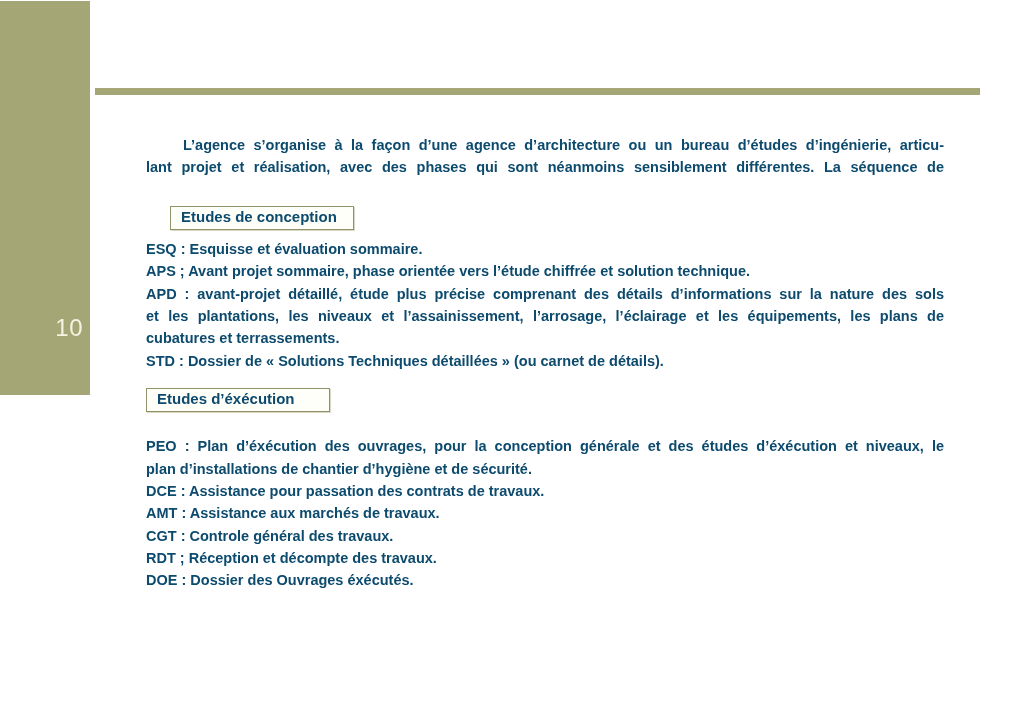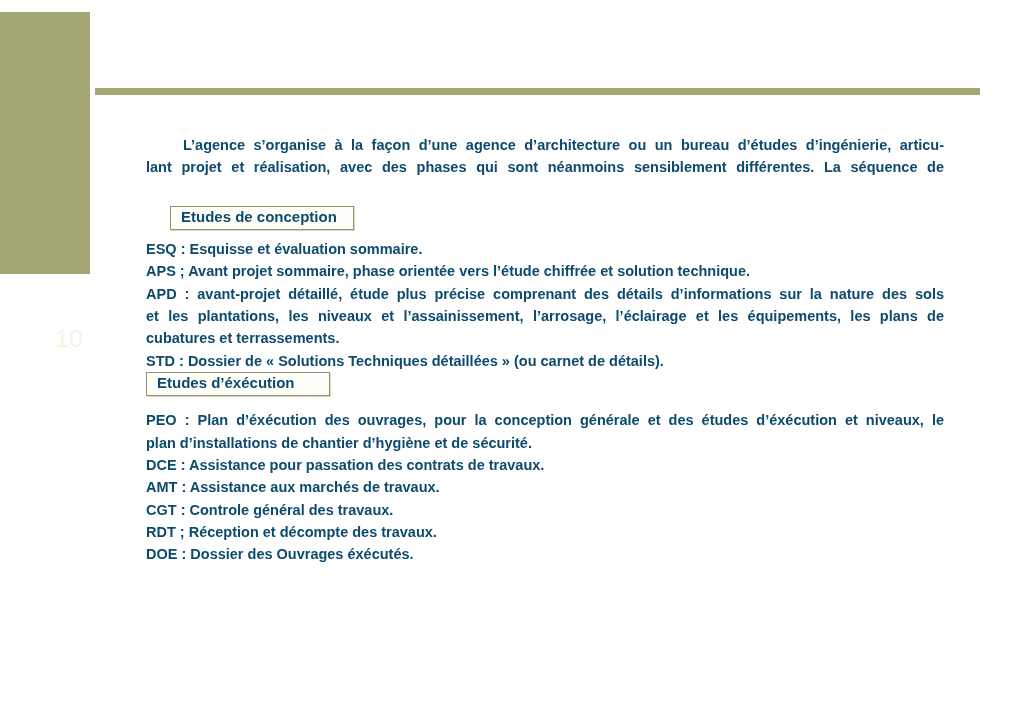--- a/index.html
+++ b/index.html
@@ -12,23 +12,23 @@
     width: 1024px;
     height: 724px;
     background: #ffffff;
     overflow: hidden;
     font-family: "Liberation Sans", sans-serif;
     color: #222222;
   }
   .sidebar {
     position: absolute;
     left: 0;
-    top: 12px;
+    top: 1px;
     width: 90px;
-    height: 262px;
+    height: 394px;
     background: #a4a676;
   }
   .page-number {
     position: absolute;
     right: 7px;
     top: 313px;
     font-size: 24px;
     font-weight: 400;
     color: #f6f3e2;
     letter-spacing: 0.5px;
@@ -69,22 +69,22 @@
     background: #fffffa;
     padding: 0px 16px 2px 10px;
     min-width: 156px;
     line-height: 20px;
     font-size: 15px;
     font-weight: 700;
     box-shadow: 1px 1px 0 #d8d8c4;
   }
   .hbox-wrap1 { margin-top: 27px; padding-left: 24px; }
   .list1      { margin-top: 8px; }
-  .hbox-wrap2 { }
-  .list2      { margin-top: 13px; }
+  .hbox-wrap2 { margin-top: 16px; }
+  .list2      { margin-top: 23px; }
 </style>
 </head>
 <body>
 
 <div class="page">
 
   <div class="sidebar">
     <div class="page-number">10</div>
   </div>
 

